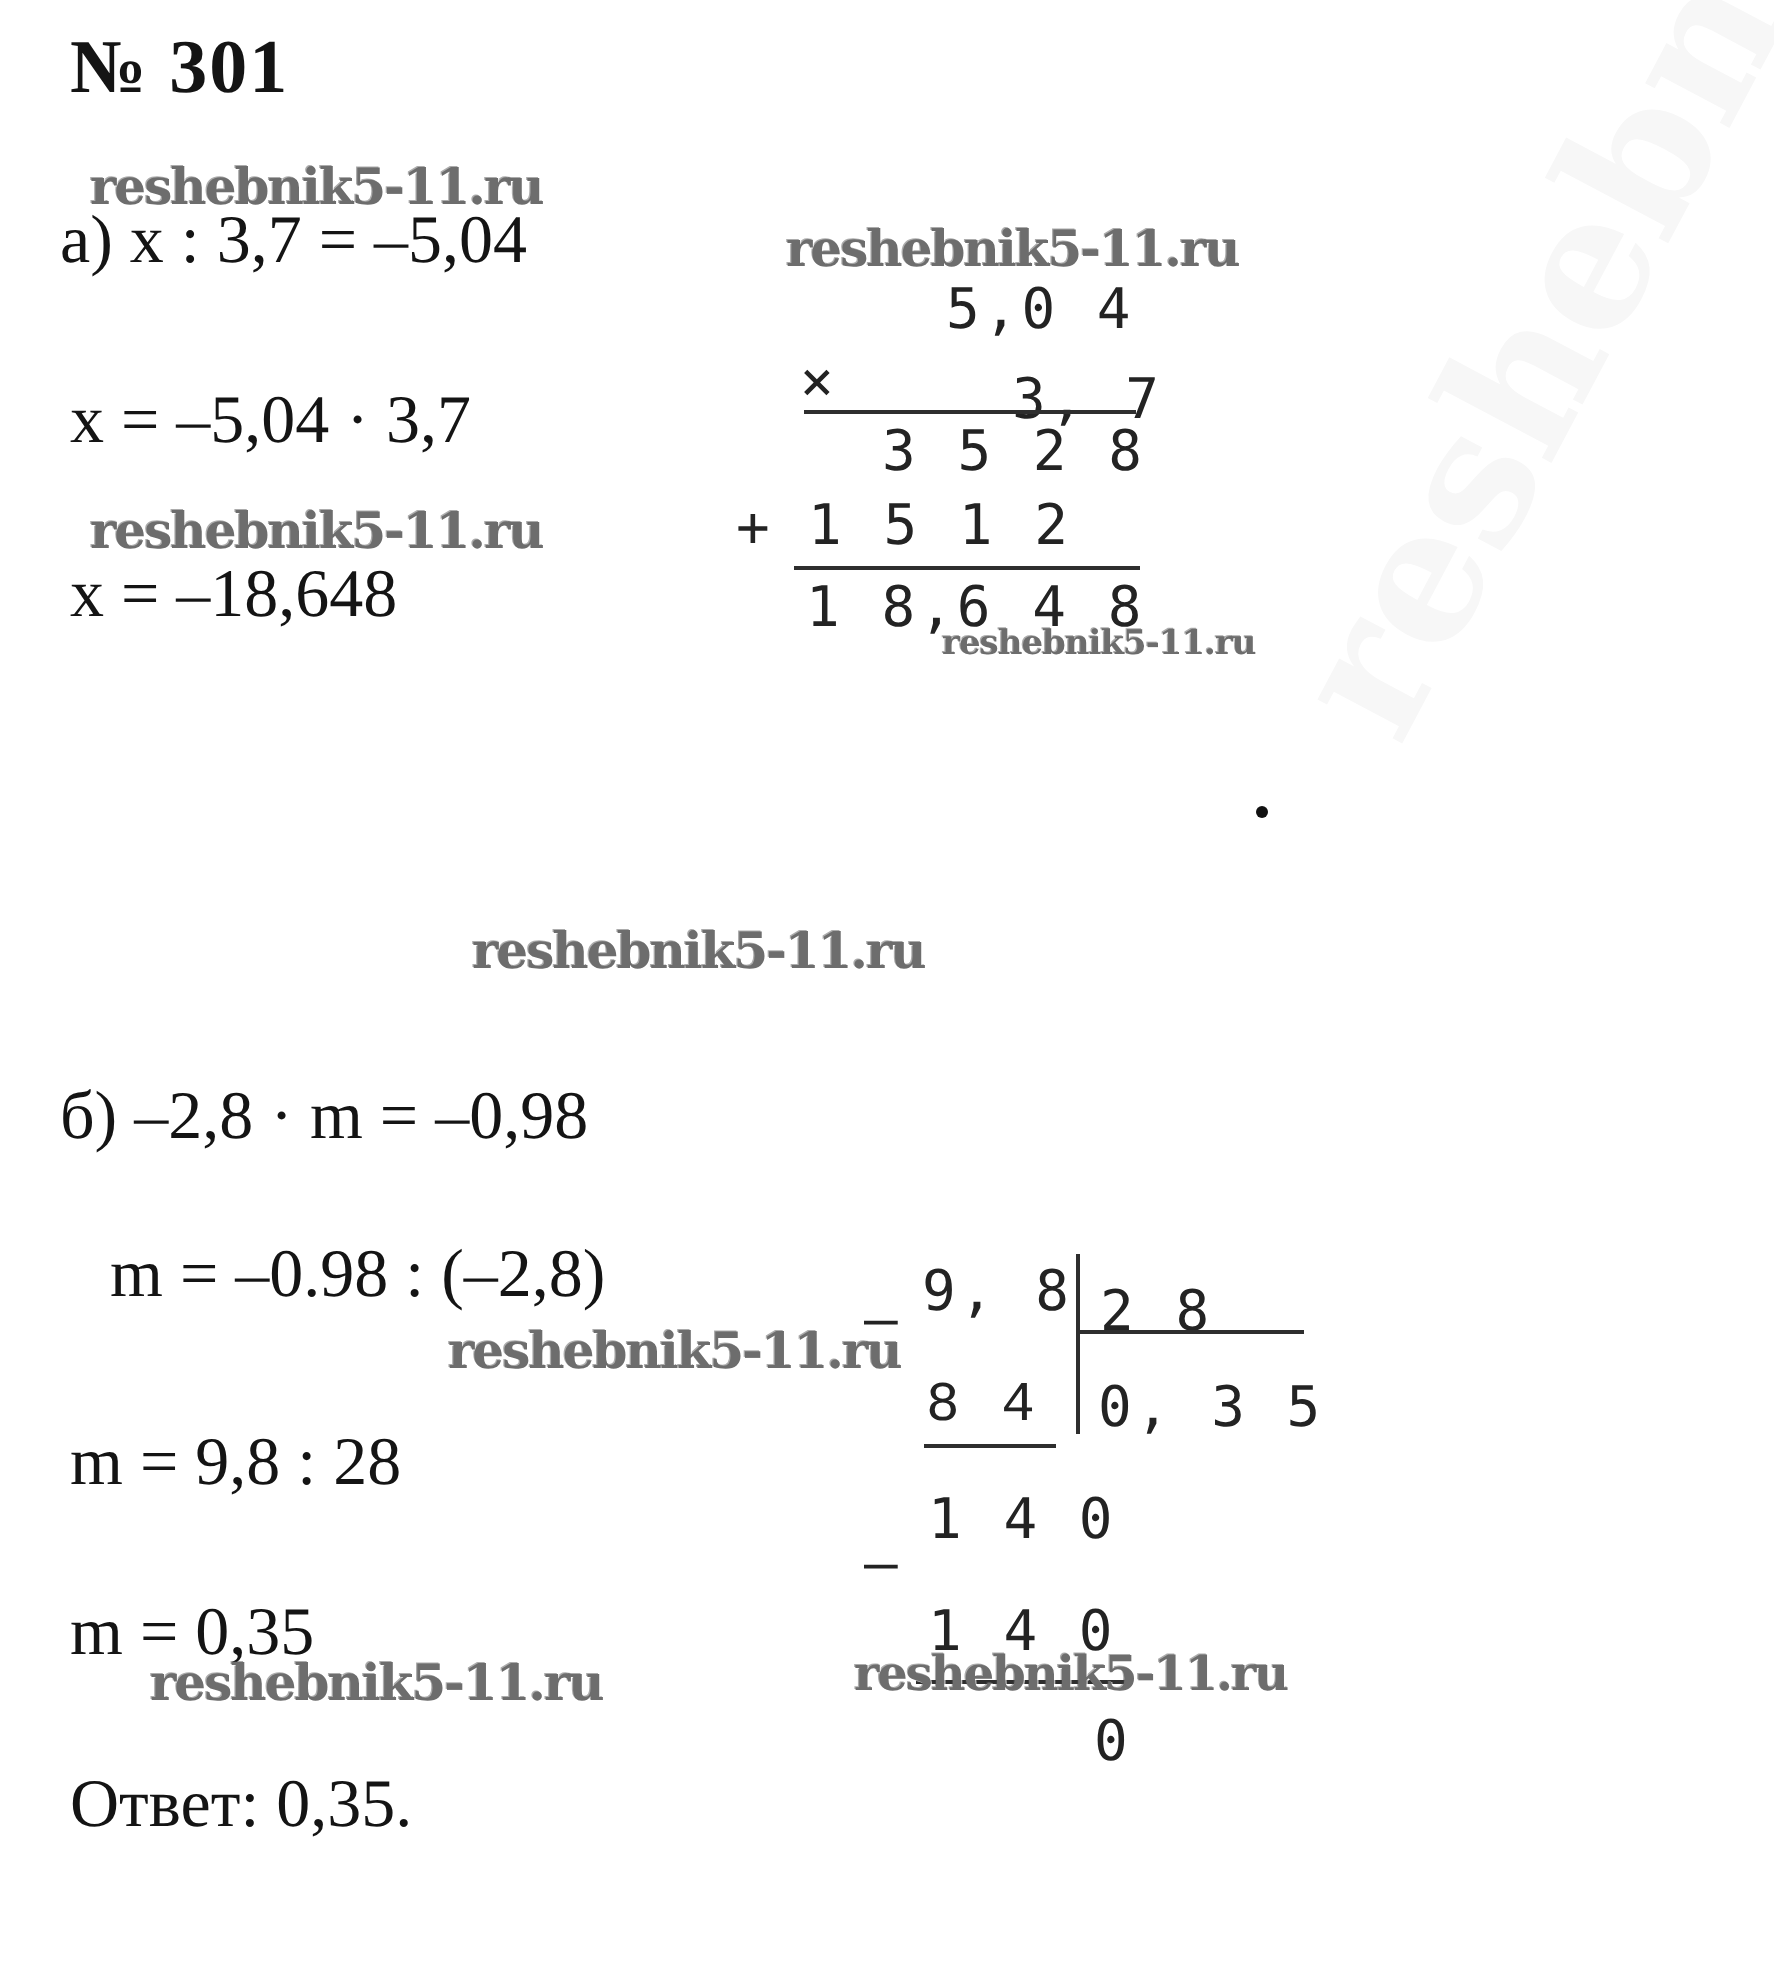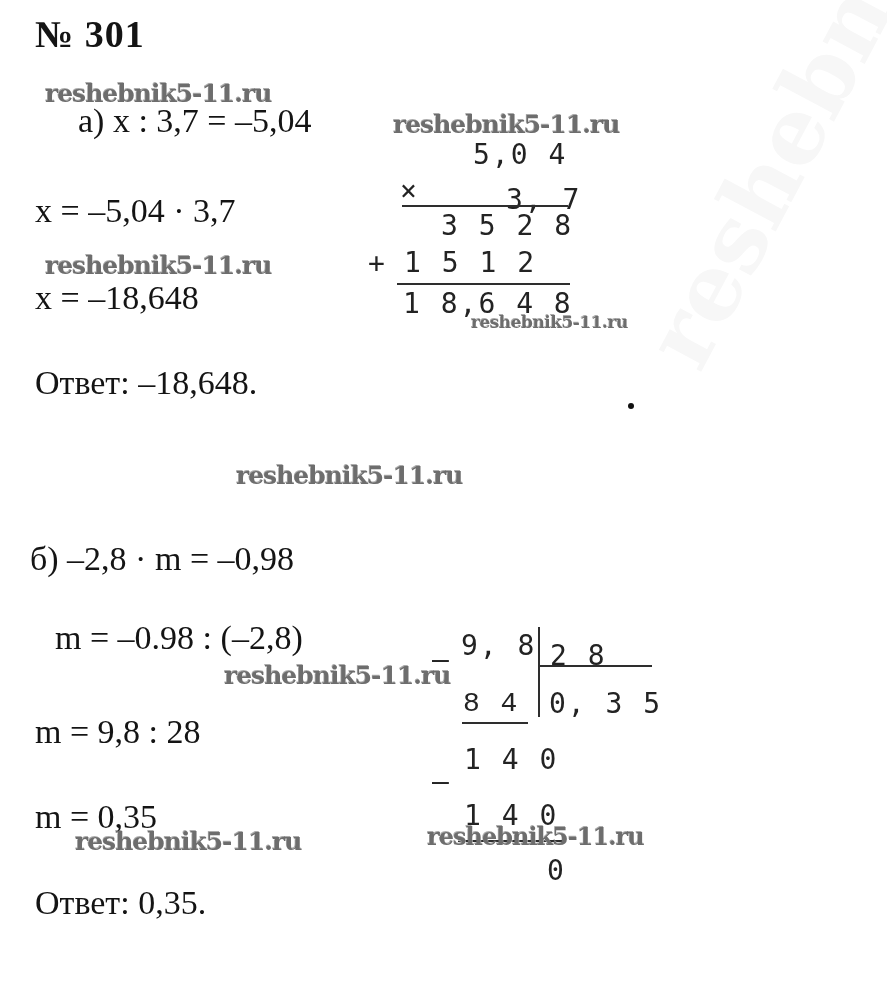--- a/index.html
+++ b/index.html
@@ -33,25 +33,24 @@
 </head>
 <body>
 
 <div id="page">
 
   <div class="diag">reshebnik5-11.ru</div>
 
   <div class="txt hdr" style="left:35px;top:14px;">№ 301</div>
 
   <div class="wm" style="left:45px;top:79px;">reshebnik5-11.ru</div>
-  <div class="txt" style="left:30px;top:102px;margin-left:48px;">а) x : 3,7 = –5,04</div>
+  <div class="txt" style="left:30px;top:102px;">а) x : 3,7 = –5,04</div>
   <div class="txt" style="left:35px;top:192px;">x = –5,04 · 3,7</div>
   <div class="wm" style="left:45px;top:251px;">reshebnik5-11.ru</div>
   <div class="txt" style="left:35px;top:279px;">x = –18,648</div>
-  <div class="txt" style="left:35px;top:364px;">Ответ: –18,648.</div>
 
   <div class="wm" style="left:393px;top:110px;">reshebnik5-11.ru</div>
   <div class="col" style="left:473px;top:141px;">5,0 4</div>
   <div class="sign" style="left:400px;top:177px;">×</div>
   <div class="col" style="left:506px;top:186px;">3, 7</div>
   <div class="rule" style="left:402px;top:205px;width:166px;"></div>
   <div class="col" style="left:441px;top:212px;">3 5 2 8</div>
   <div class="sign" style="left:368px;top:250px;">+</div>
   <div class="col" style="left:404px;top:249px;">1 5 1 2</div>
   <div class="rule" style="left:397px;top:283px;width:173px;"></div>

